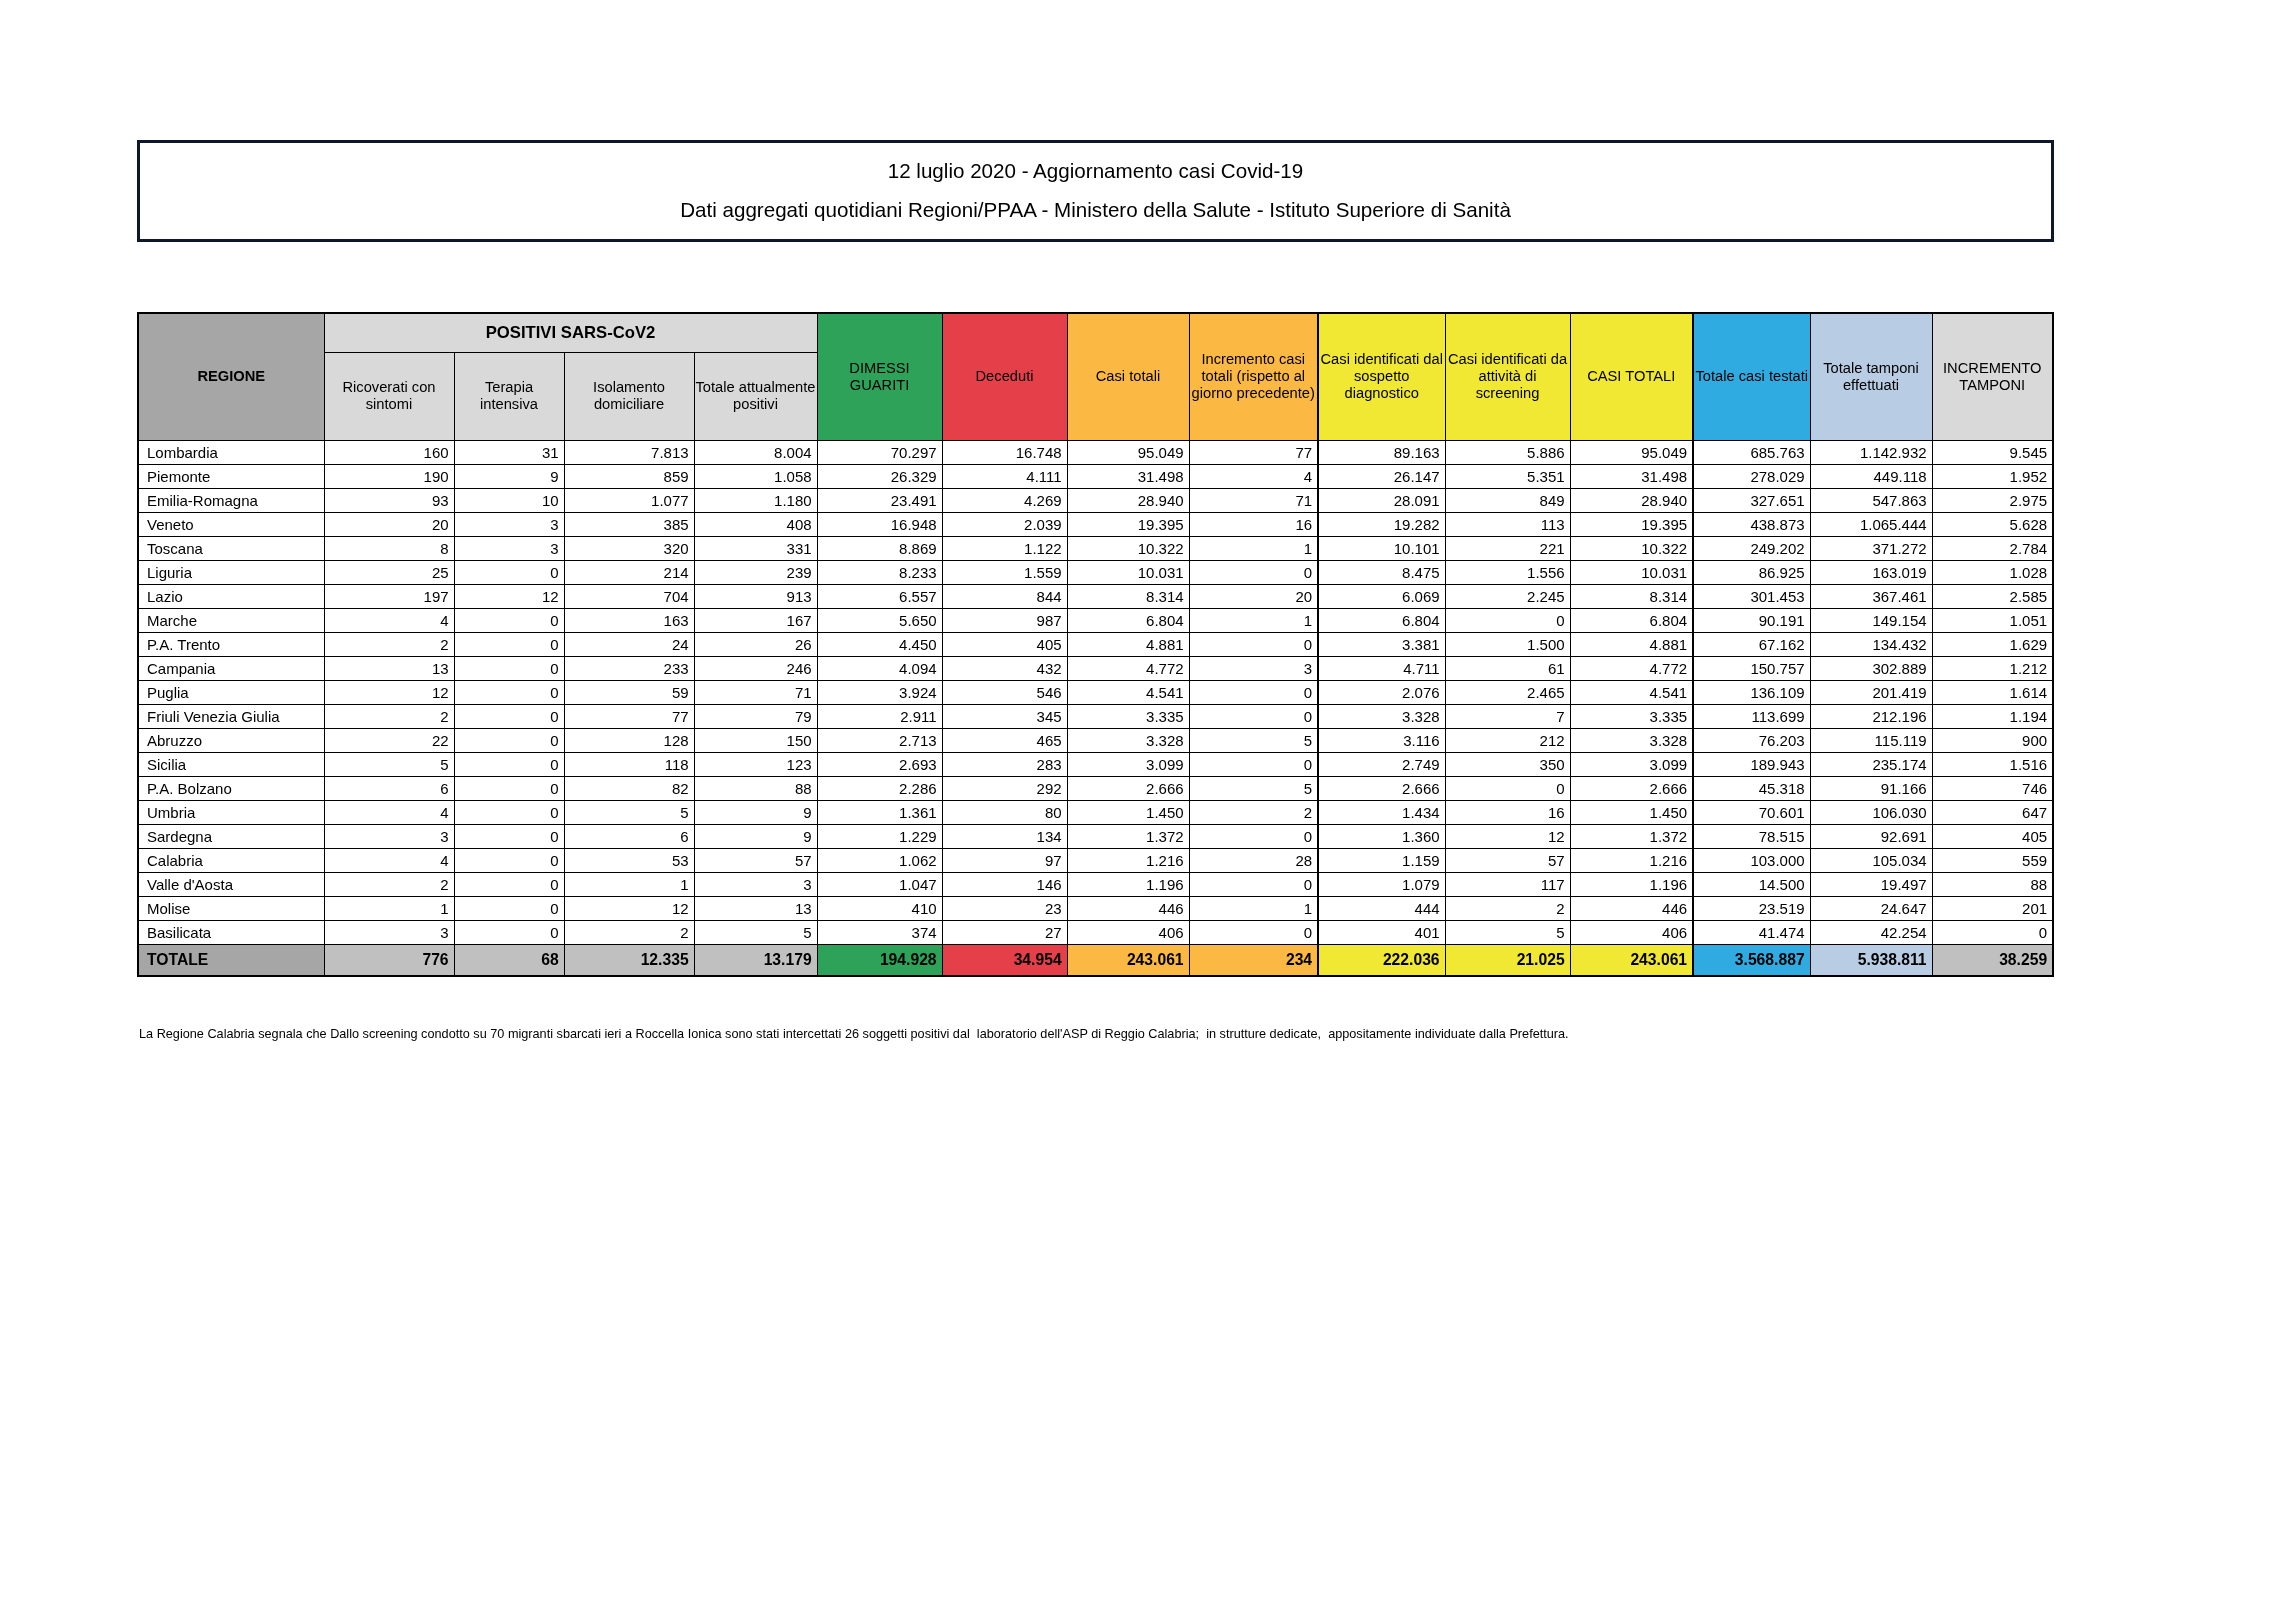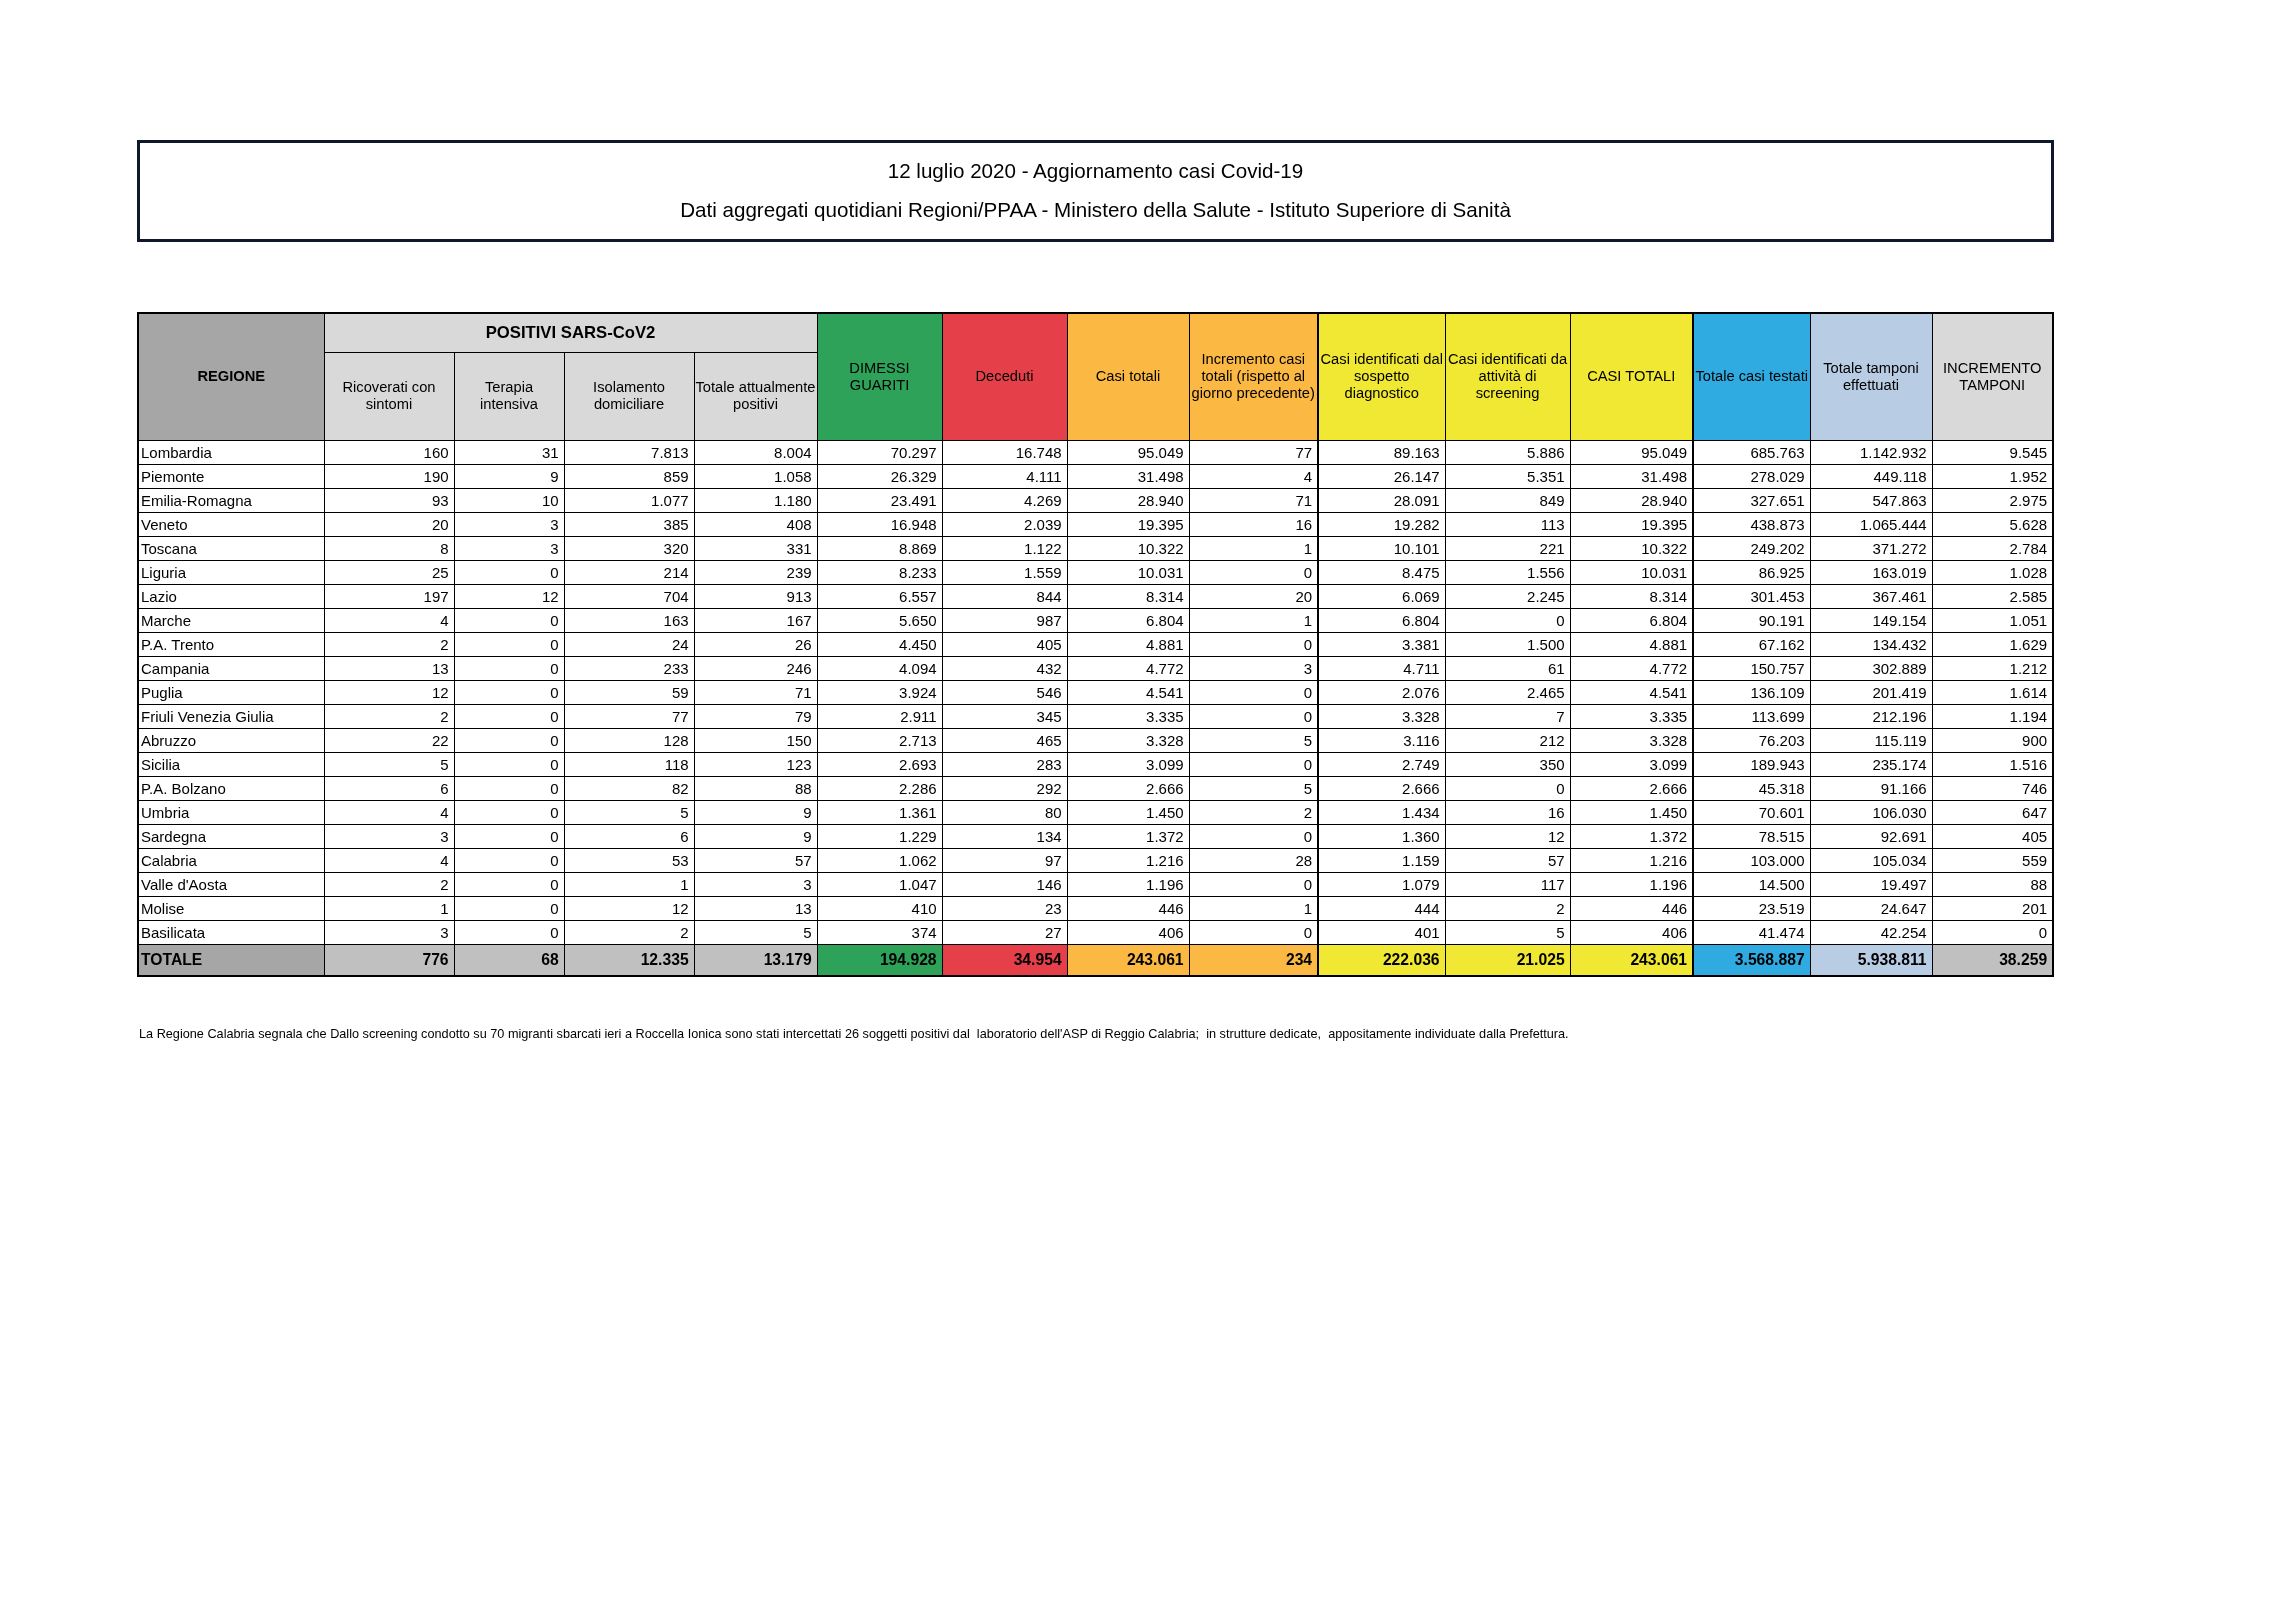--- a/index.html
+++ b/index.html
@@ -31,21 +31,21 @@
   th.hdr-orange{background:var(--orange);}
   th.hdr-yellow{background:var(--yellow);margin-top:12px;}
   th.hdr-cyan{background:var(--cyan);}
   th.hdr-periwinkle{background:var(--periwinkle);}
   th.hdr-gray{background:var(--gray-light);}
   .bl-thick{border-left:2.9px solid #000 !important;}
   tbody td{
     height:24px;font-size:15px;padding:0 4.9px;background:#fff;
     white-space:nowrap;line-height:1;
   }
-  td.region-cell{text-align:left;padding-left:2px;}
+  td.region-cell{text-align:left;padding-left:8px;}
   td.num-cell{text-align:right;}
   tr.total-row td{font-weight:bold;height:32px;font-size:15.7px;}
   tr.total-row td:nth-child(1){background:var(--gray-dark);}
   tr.total-row td:nth-child(n+2):nth-child(-n+5){background:var(--gray-mid);}
   tr.total-row td:nth-child(6){background:var(--green);}
   tr.total-row td:nth-child(7){background:var(--red);}
   tr.total-row td:nth-child(8),tr.total-row td:nth-child(9){background:var(--orange);}
   tr.total-row td:nth-child(10),tr.total-row td:nth-child(11),tr.total-row td:nth-child(12){background:var(--yellow);}
   tr.total-row td:nth-child(13){background:var(--cyan);}
   tr.total-row td:nth-child(14){background:var(--periwinkle);}

